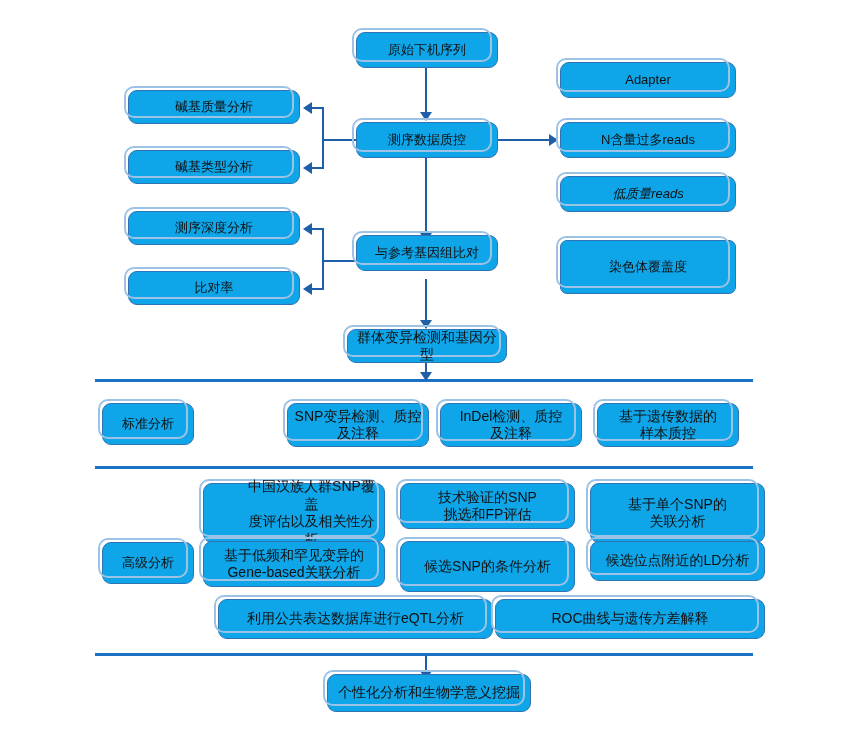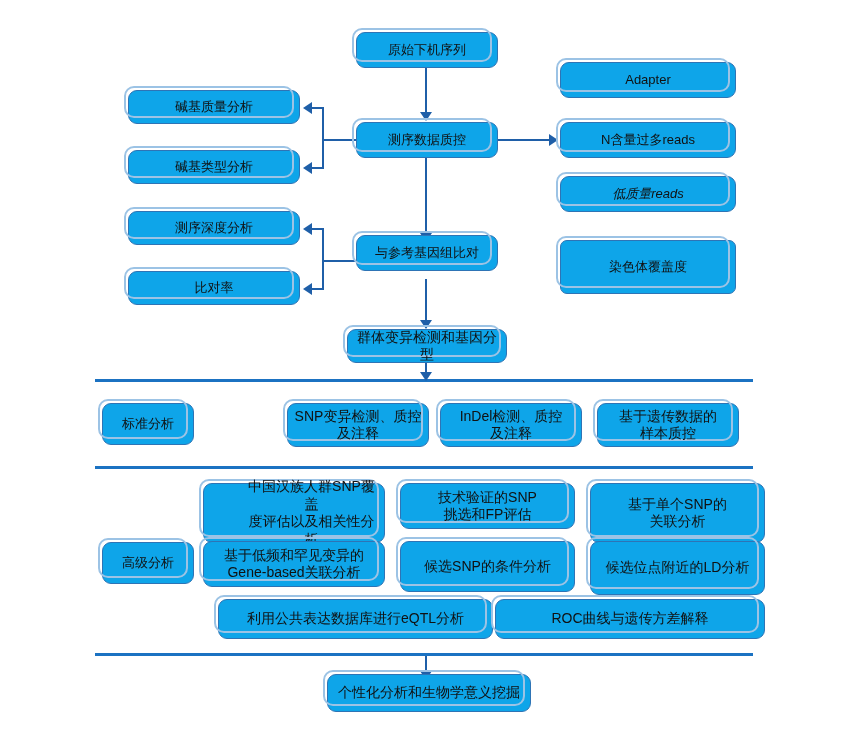--- a/index.html
+++ b/index.html
@@ -219,21 +219,21 @@
     <span class="shadow"></span>
     <span class="txt">基于低频和罕见变异的
 Gene-based关联分析</span>
   </div>
 
   <div class="node small" style="left:400px;top:541px;width:175px;height:51px;">
     <span class="shadow"></span>
     <span class="txt">候选SNP的条件分析</span>
   </div>
 
-  <div class="node small" style="left:590px;top:541px;width:175px;height:54px;">
+  <div class="node small" style="left:590px;top:541px;width:175px;height:40px;">
     <span class="shadow"></span>
     <span class="txt">候选位点附近的LD分析</span>
   </div>
 
   <div class="node small" style="left:203px;top:599px;width:275px;height:40px;margin-left:15px;">
     <span class="shadow"></span>
     <span class="txt">利用公共表达数据库进行eQTL分析</span>
   </div>
 
   <div class="node small" style="left:495px;top:599px;width:270px;height:40px;">

